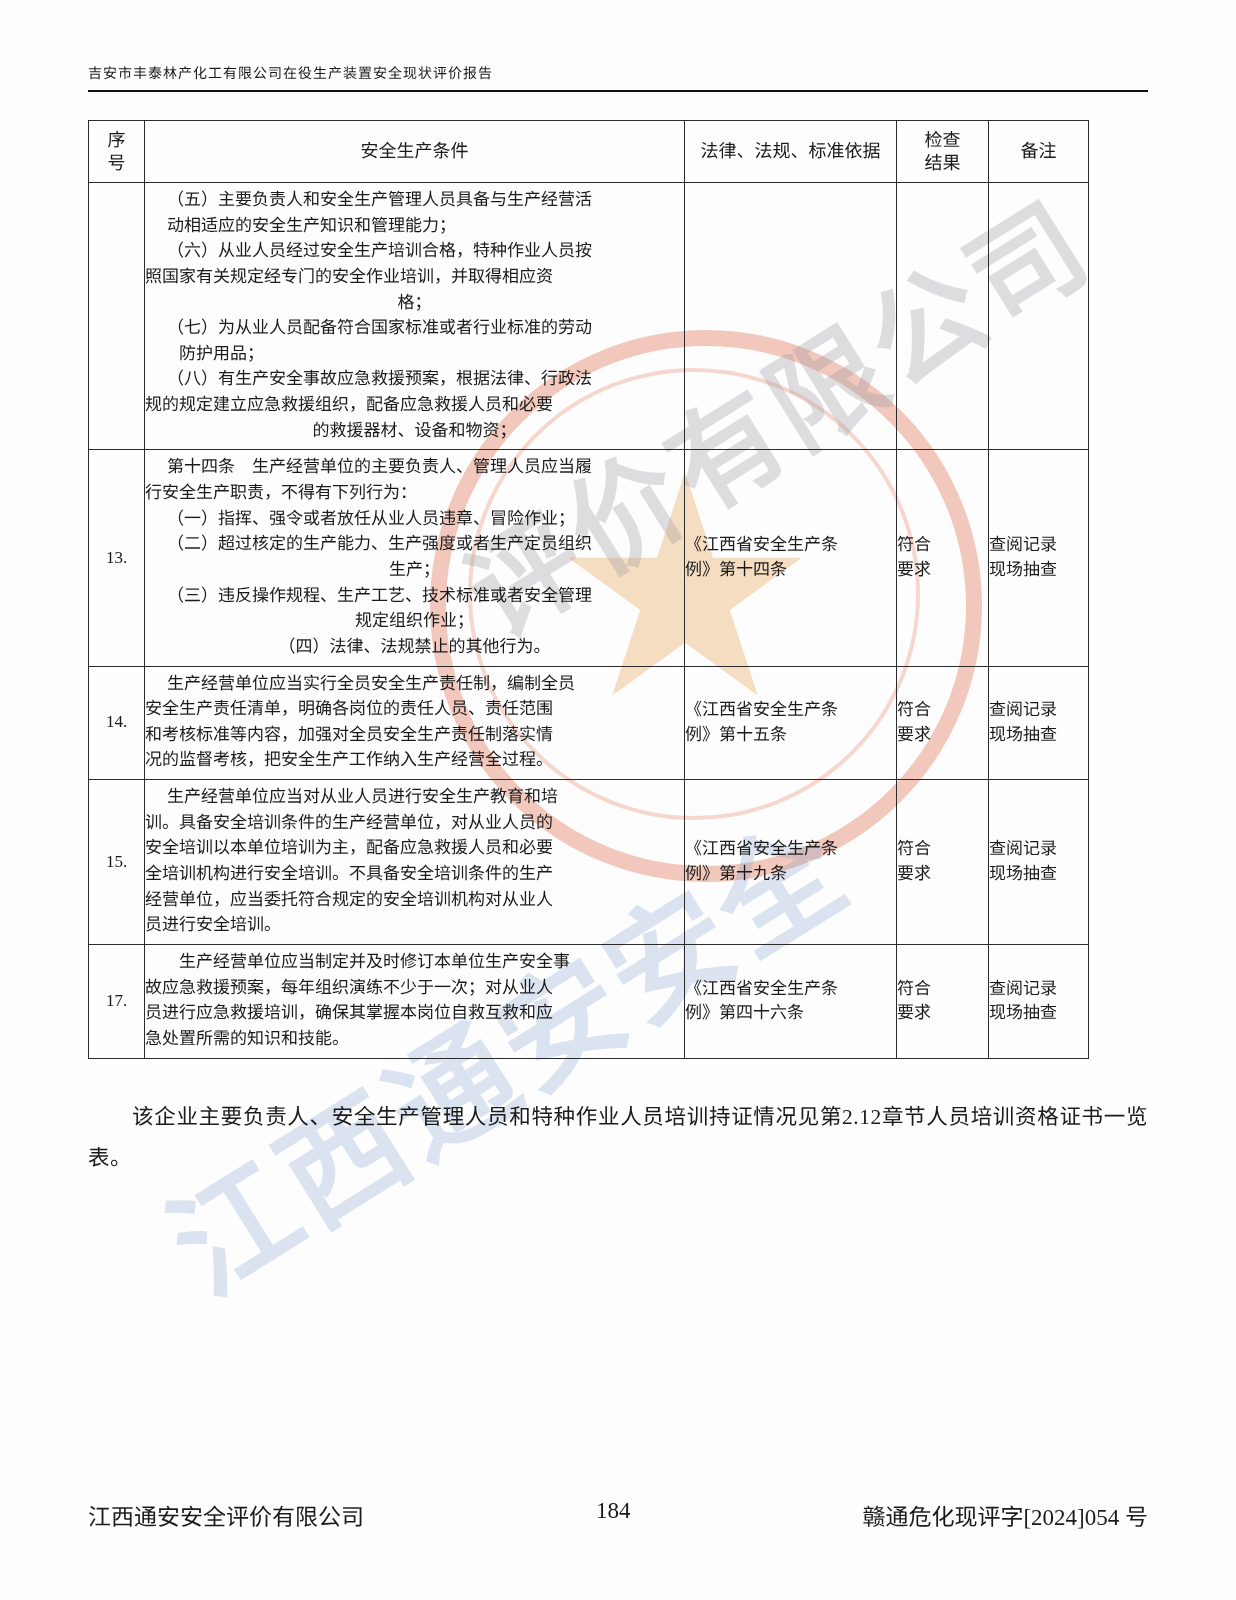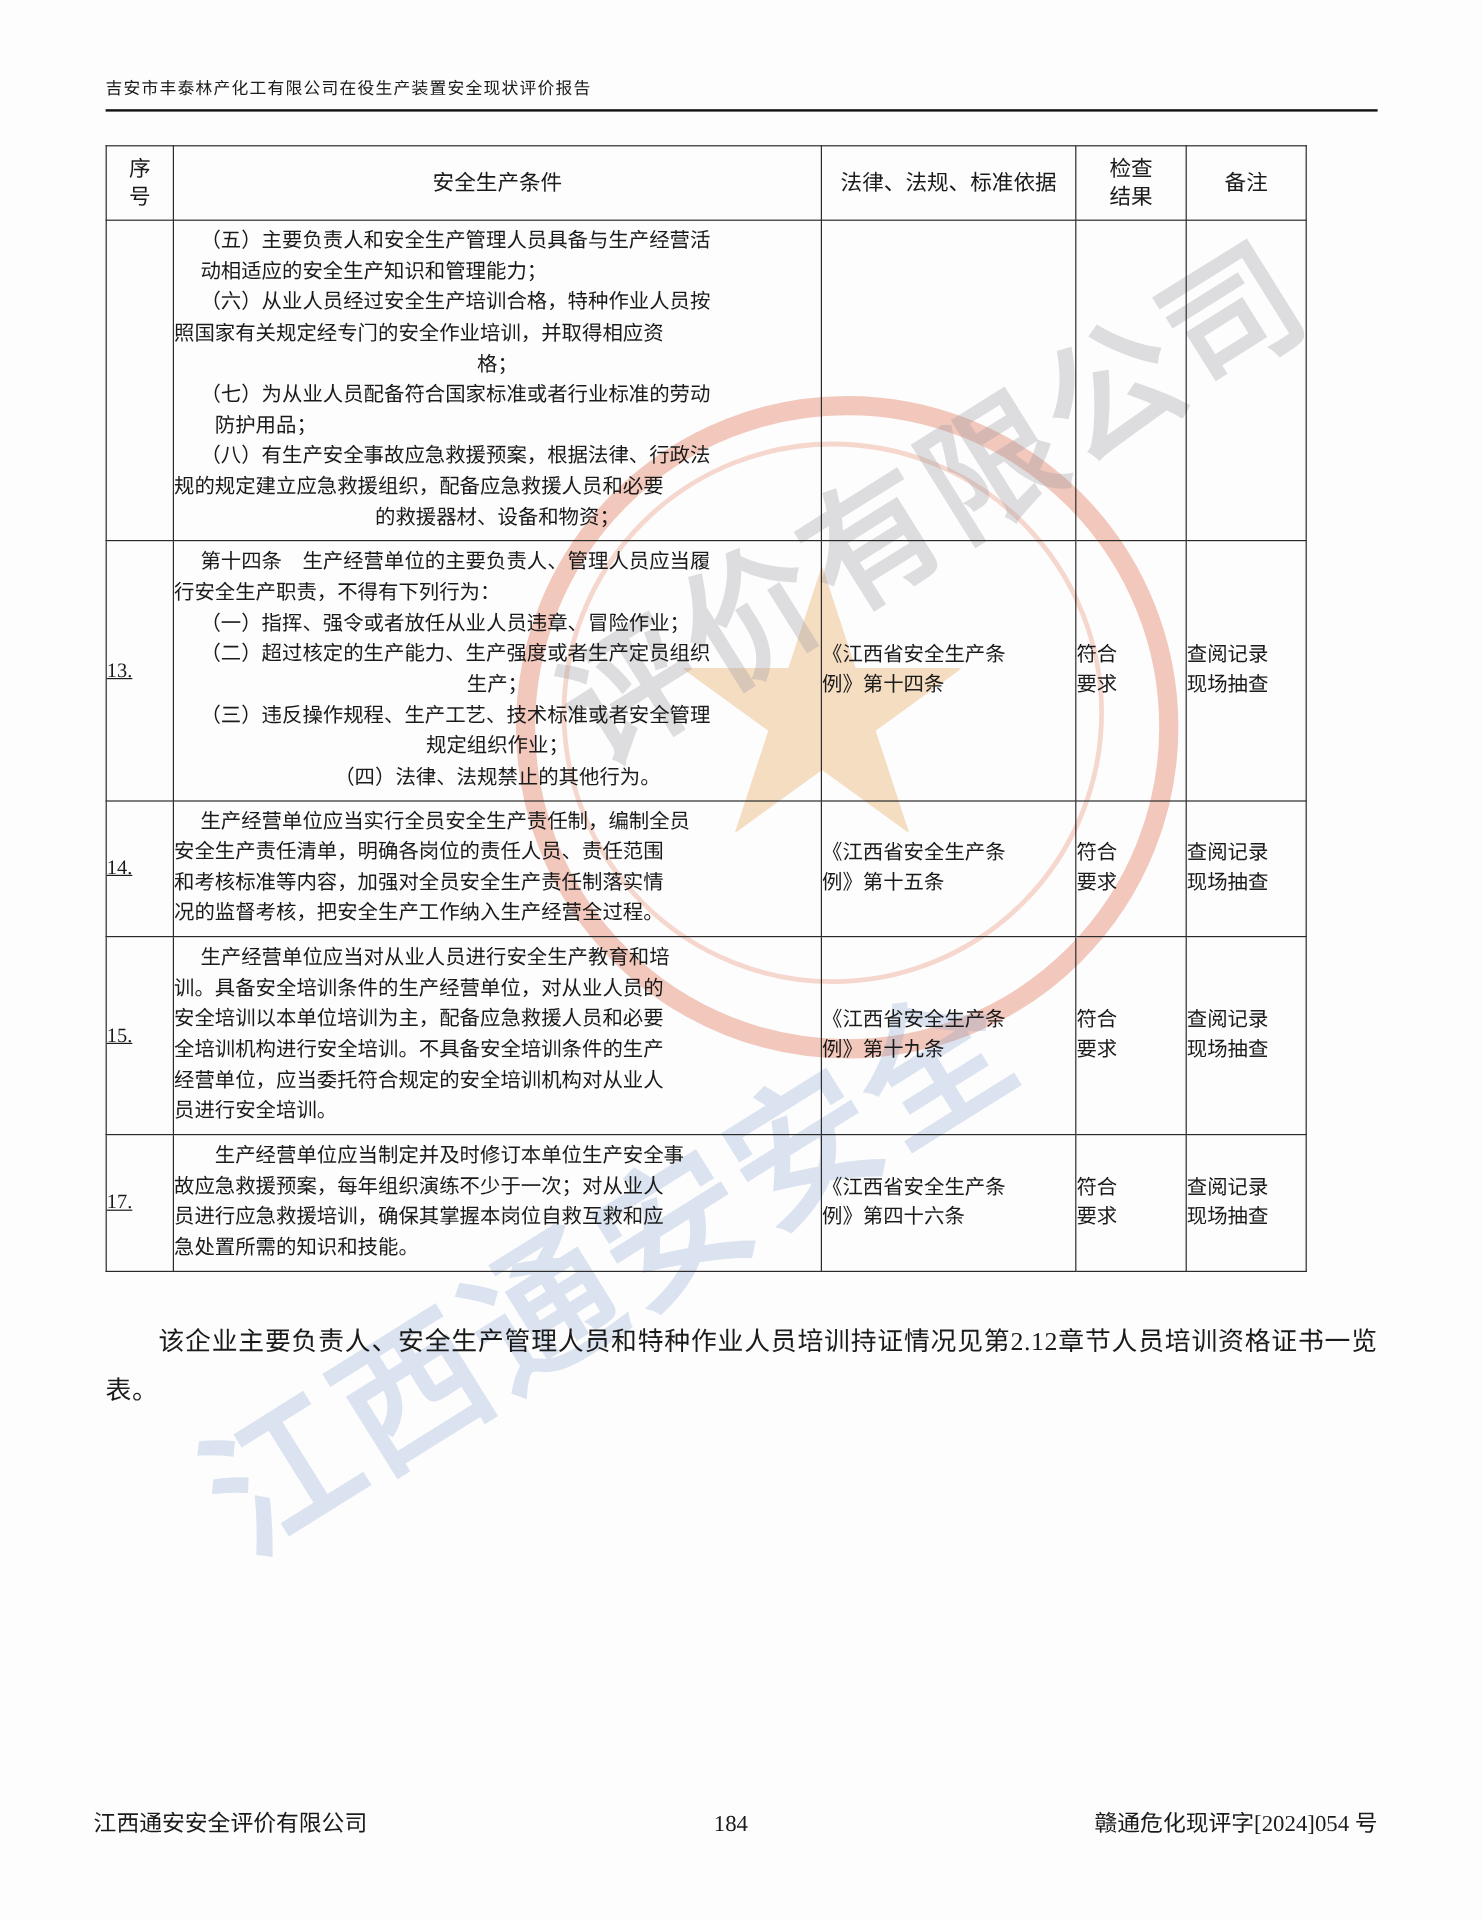--- a/index.html
+++ b/index.html
@@ -112,21 +112,21 @@
     text-align: center;
     font-size: 18px;
     padding: 8px 4px;
   }
   .col-no   { width: 56px; }
   .col-cond { width: 540px; }
   .col-law  { width: 212px; }
   .col-res  { width: 92px; }
   .col-rem  { width: 100px; }
 
-  .cell-no { font-size: 17px; text-decoration: underline; }
+  .cell-no { text-align: center; font-size: 17px; }
   .cell-cond { text-align: left; }
   .cell-cond p {
     margin: 0 0 1px 0;
     text-indent: 0;
   }
   .cell-cond p.ind { text-indent: 22px; }
   .cell-cond p.ind2 { text-indent: 34px; }
   .cell-cond p.center-ish { text-align: center; }
   .cell-law, .cell-res, .cell-rem {
     text-align: left;
@@ -146,27 +146,27 @@
   }
   .body-text p {
     margin: 0 0 6px 0;
     text-indent: 44px;
   }
 
   
   .footer {
     position: absolute;
     z-index: 2;
-    left: 78px;
+    left: 88px;
     right: 88px;
     bottom: 68px;
     display: flex;
     justify-content: space-between;
-    align-items: flex-end;
-    font-size: 19px;
+    align-items: flex-start;
+    font-size: 23px;
   }
   .footer .mid { flex: 0 0 auto; }
 </style>
 </head>
 <body>
 
 <div class="page">
 
   <div class="watermark">
     <div class="wm-ring"></div>

